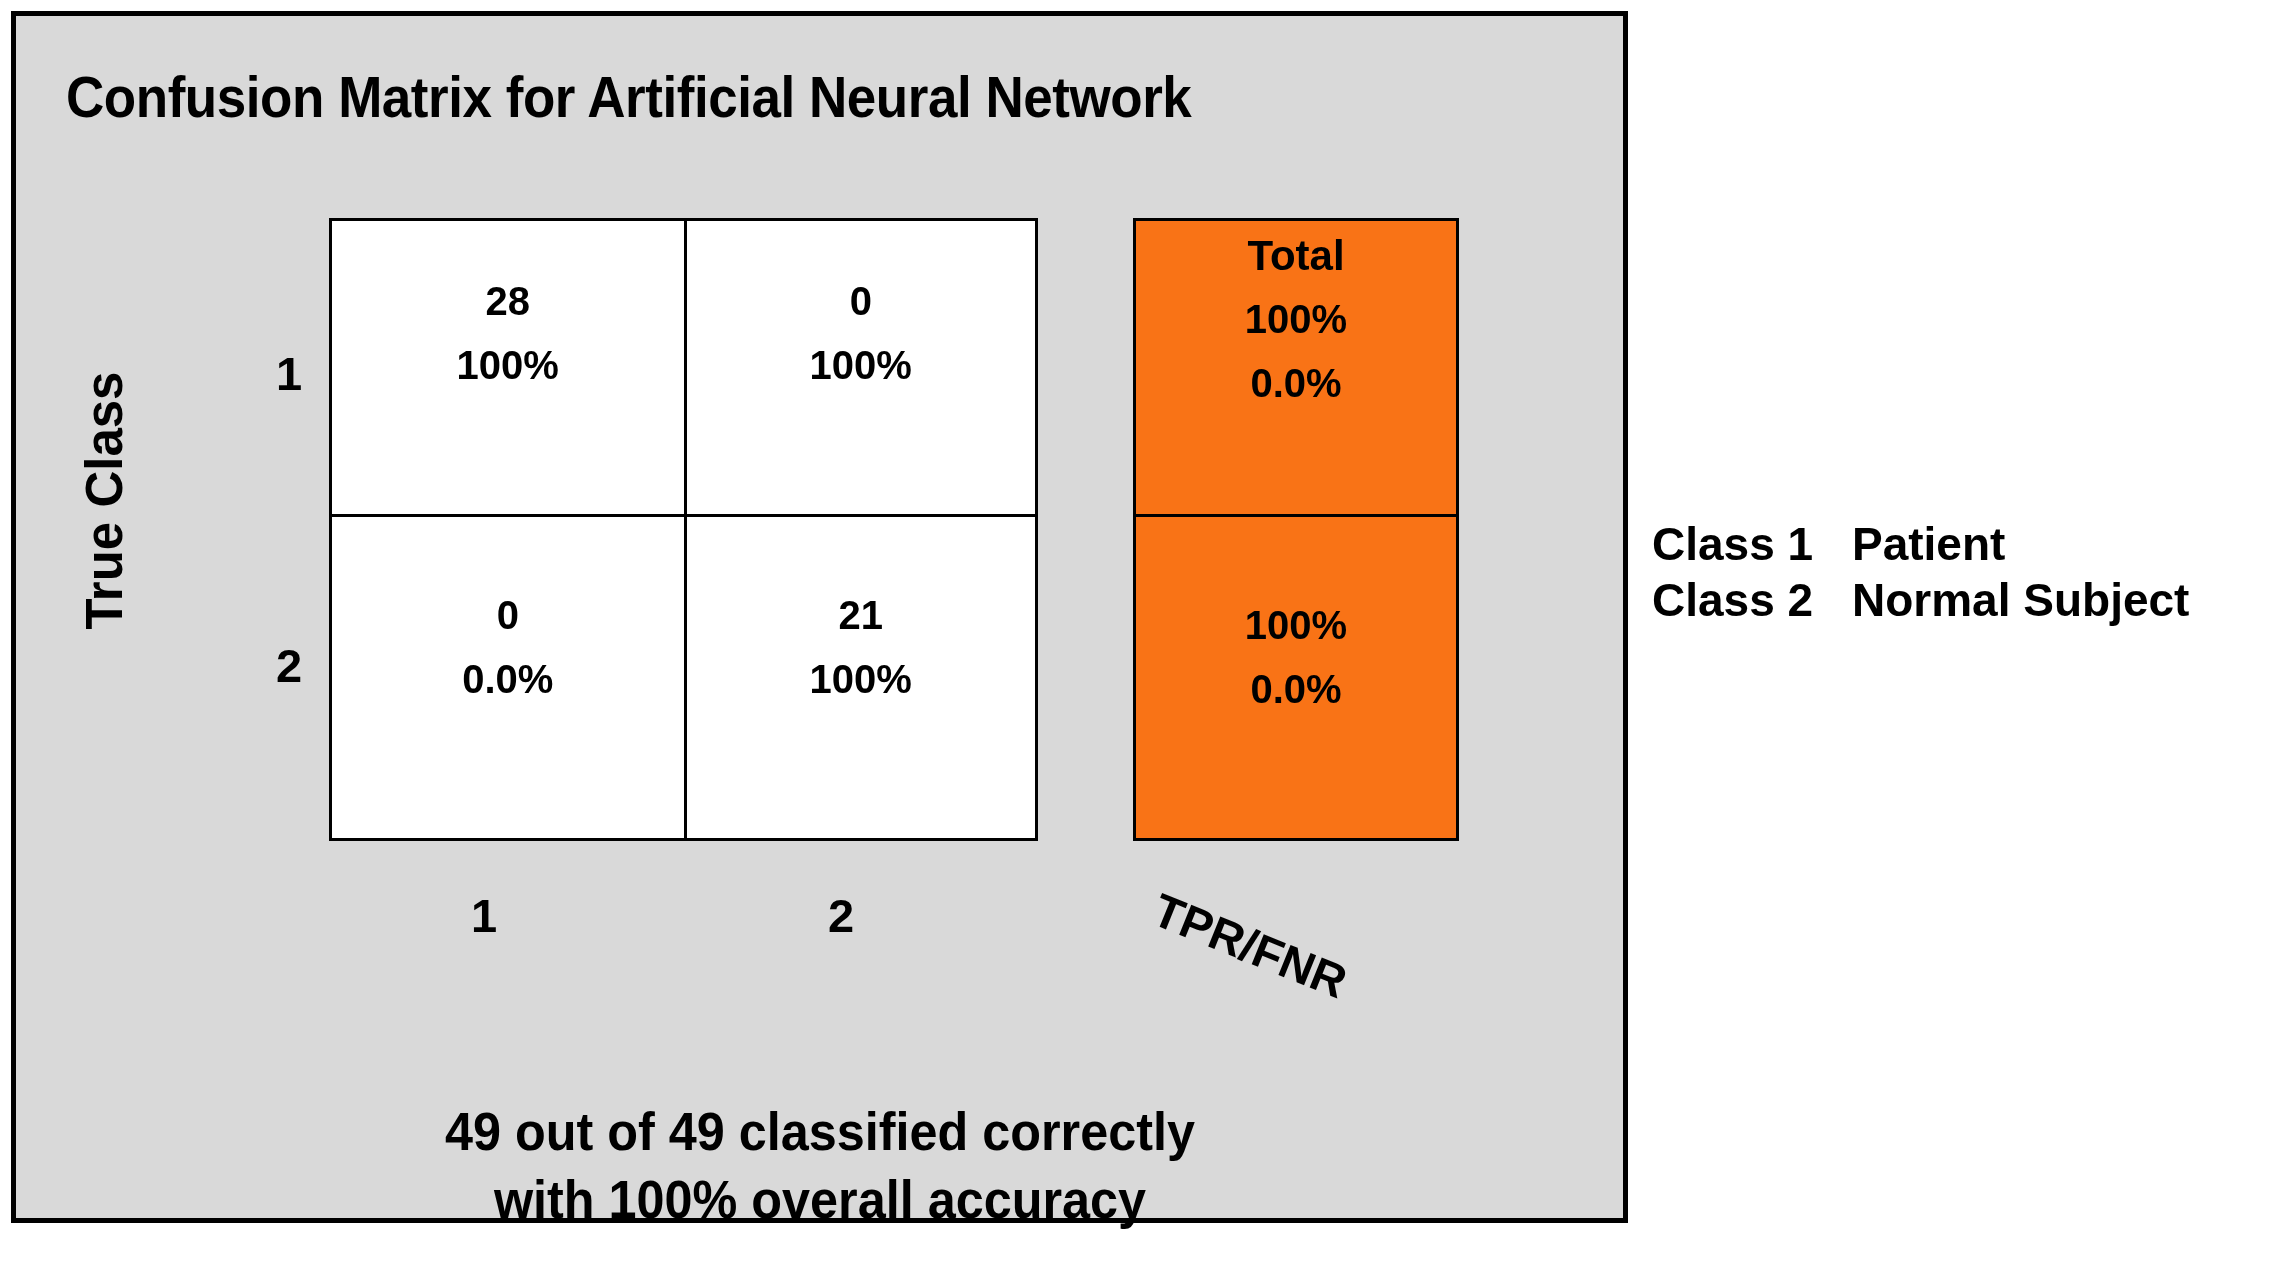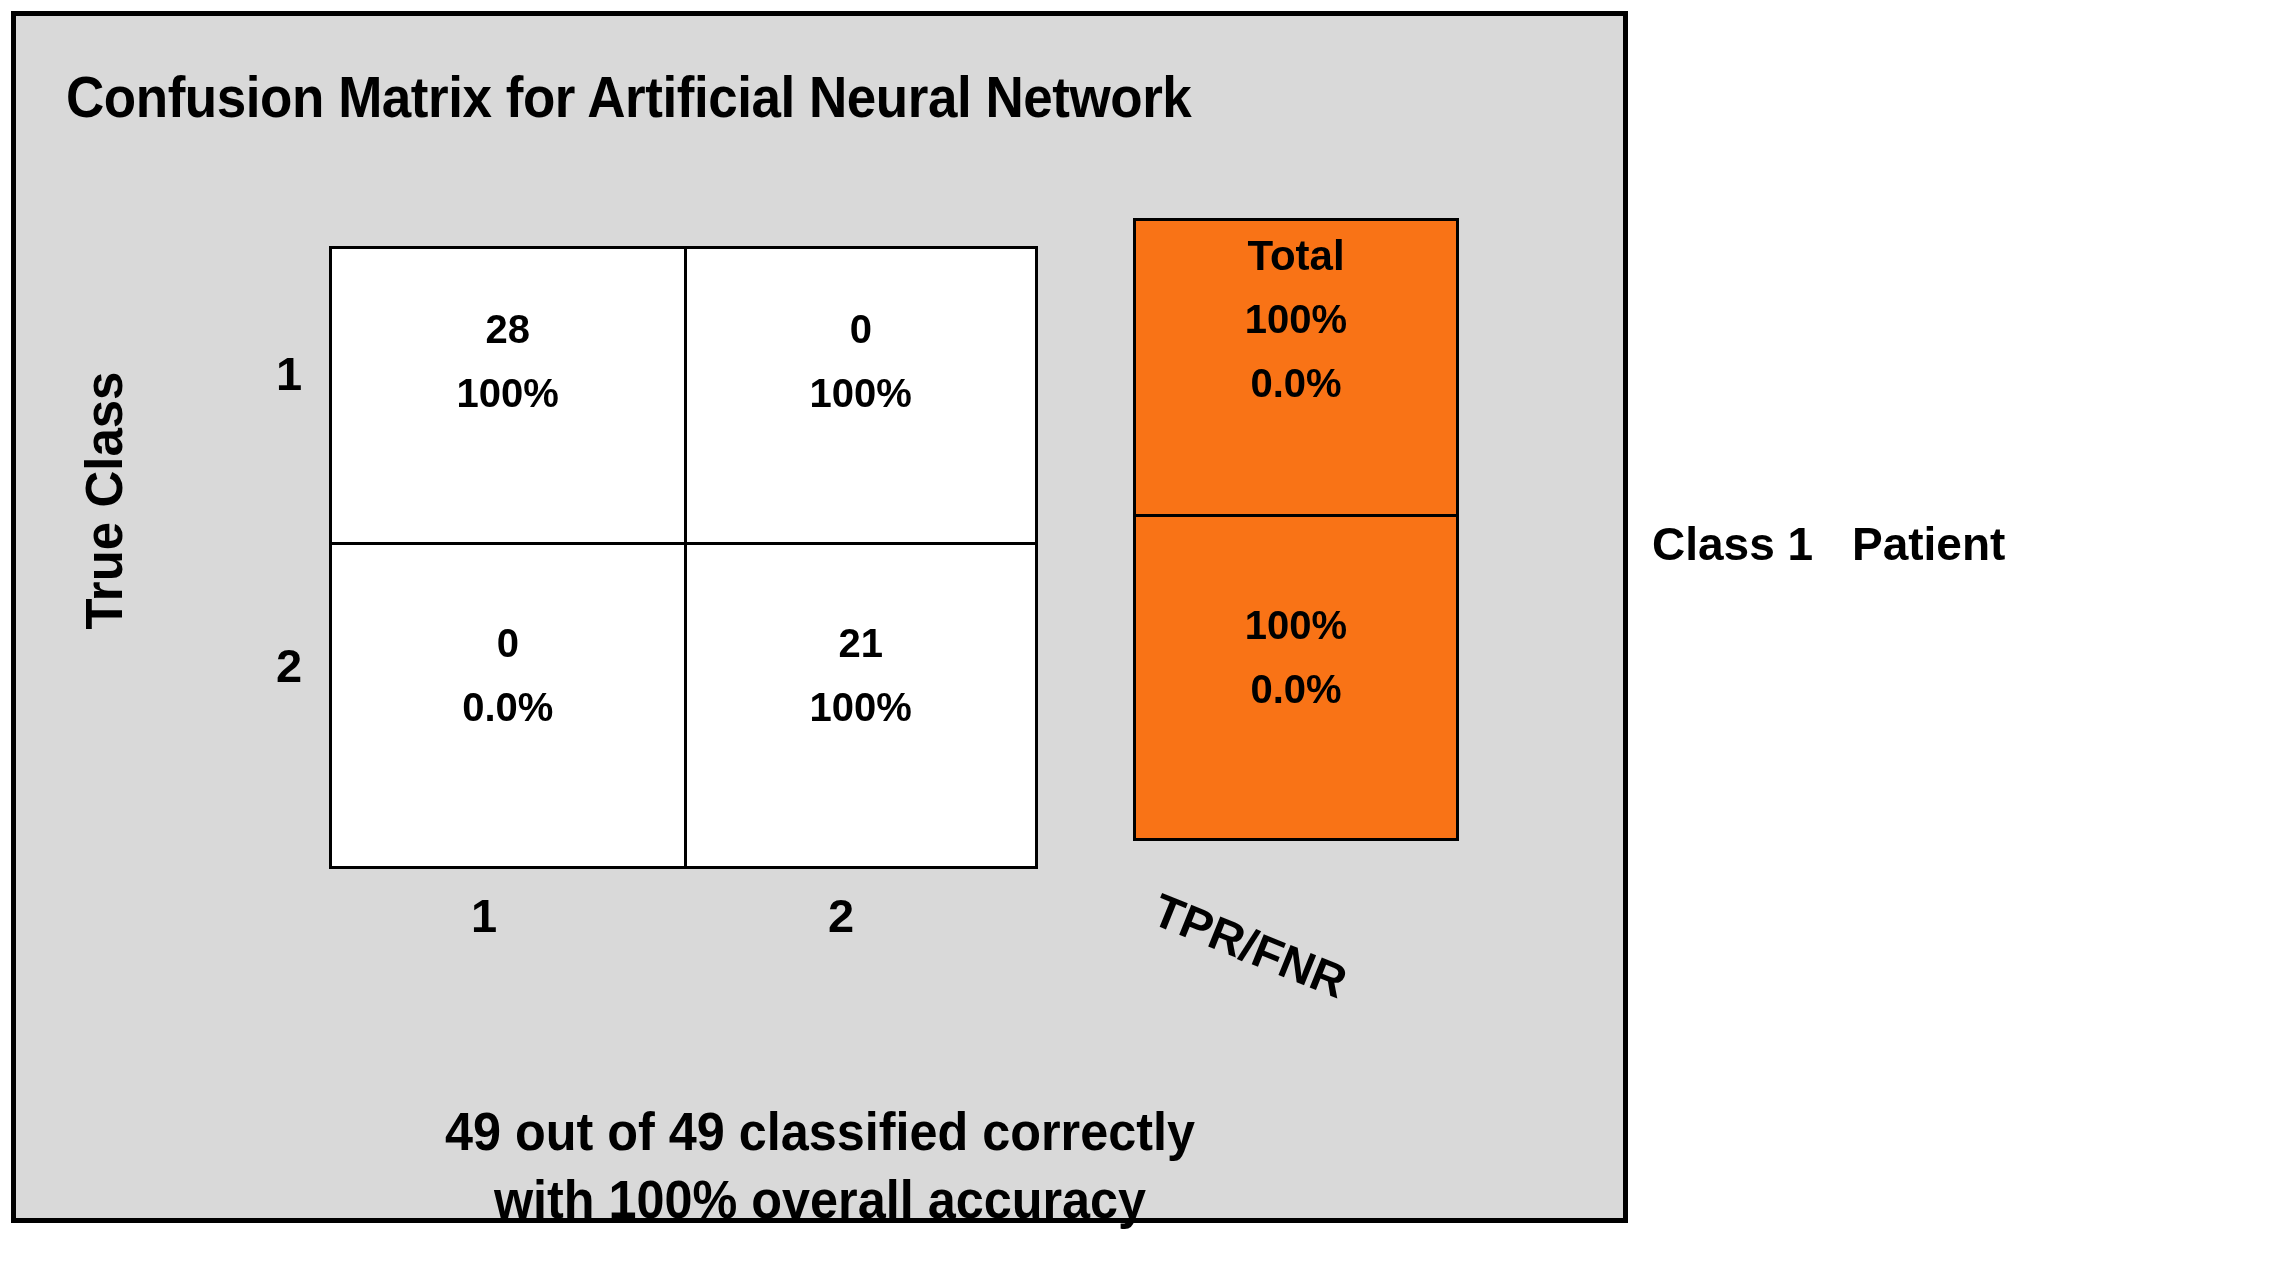--- a/index.html
+++ b/index.html
@@ -47,21 +47,20 @@
     left: 313px;
     top: 202px;
     width: 709px;
     height: 623px;
     border: 3px solid #000000;
     box-sizing: border-box;
     background: #15803d;
     display: grid;
     grid-template-columns: 1fr 1fr;
     grid-template-rows: 293px 1fr;
-    margin-top: 28px;
   }
   .mcell {
     position: relative;
     background: #ffffff;
     box-sizing: border-box;
     display: flex;
     flex-direction: column;
     align-items: center;
   }
   .mcell.col-right { border-left: 3px solid #000000; }
@@ -263,18 +262,21 @@
   <div class="xtick" id="xtick-1">1</div>
   <div class="xtick" id="xtick-2">2</div>
   <div id="tpr-fnr-label">TPR/FNR</div>
 
 </div>
 
 <div id="legend">
   <span class="legend-row">
     <span class="legend-class">Class 1</span><span>Patient</span>
   </span>
+  <span class="legend-row">
+    <span class="legend-class">Class 2</span><span>Normal Subject</span>
+  </span>
 </div>
 
 <div id="caption">
   <span class="caption-line">49 out of 49 classified correctly</span>
   <span class="caption-line">with 100% overall accuracy</span>
 </div>
 
 </body></html>

